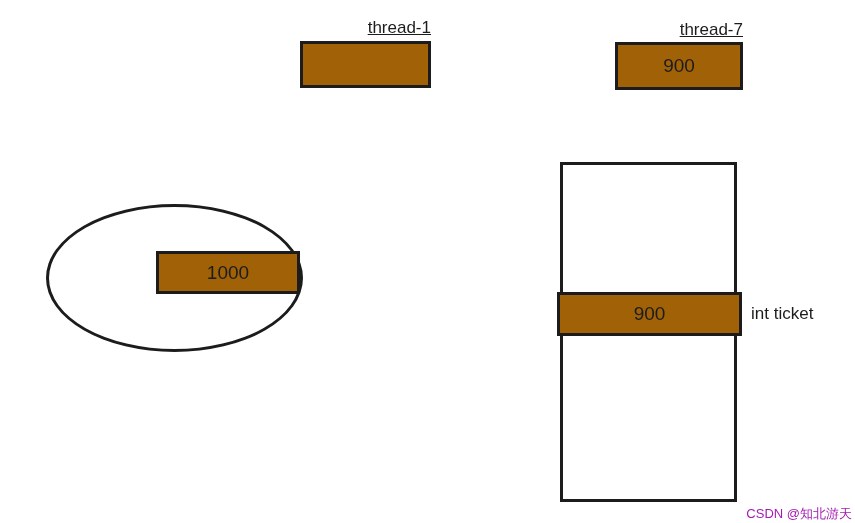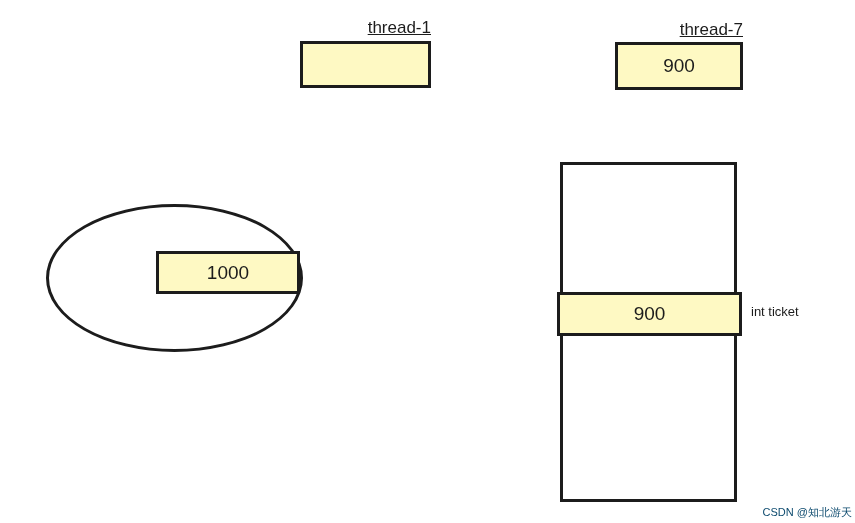--- a/index.html
+++ b/index.html
@@ -12,21 +12,21 @@
     width: 855px;
     height: 523px;
     background: #ffffff;
     font-family: "Liberation Sans", "DejaVu Sans", sans-serif;
     color: #1c1c1c;
     overflow: hidden;
   }
   .abs { position: absolute; }
   .box {
     border: 3px solid #1c1c1c;
-    background: #fef9c3;
+    background: #a16207;
     box-sizing: border-box;
     display: flex;
     align-items: center;
     justify-content: center;
   }
   .label {
     text-align: right;
     font-size: 17px;
     line-height: 22px;
     white-space: nowrap;
@@ -40,35 +40,35 @@
   .t1-box   { left: 300px; top: 41px; width: 131px; height: 47px; }
   .t1-note  { left: 437px; top: 54px; }
   
   .t2-label { left: 615px; top: 19px; width: 128px; }
   .t2-box   { left: 615px; top: 42px; width: 128px; height: 48px; }
   .t2-note  { left: 552px; top: 97px; }
   
   .mem-label { left: 560px; top: 137px; width: 177px; }
   .mem-rect  { left: 560px; top: 162px; width: 177px; height: 340px; border: 3px solid #1c1c1c; background: #ffffff; box-sizing: border-box; }
   .mem-cell  { left: 557px; top: 292px; width: 185px; height: 44px; z-index: 2; }
-  .mem-cell-label { left: 751px; top: 304px; font-size: 13px; white-space: nowrap; }
+  .mem-cell-label { left: 751px; top: 304px; font-size: 17px; white-space: nowrap; }
   
   .ellipse {
     left: 46px; top: 204px; width: 257px; height: 148px;
     border: 3px solid #1c1c1c;
     border-radius: 50%;
     background: #ffffff;
     box-sizing: border-box;
   }
   .e-box { left: 156px; top: 251px; width: 144px; height: 43px; z-index: 2; }
   
   .watermark {
     right: 3px; top: 505px;
-    font-size: 11px;
-    color: #0c4a6e;
+    font-size: 13px;
+    color: #a21caf;
     white-space: nowrap;
   }
 </style>
 </head>
 <body>
 
 <div id="canvas">
 
   <div class="abs label t1-label">thread-1</div>
   <div class="abs box t1-box">

